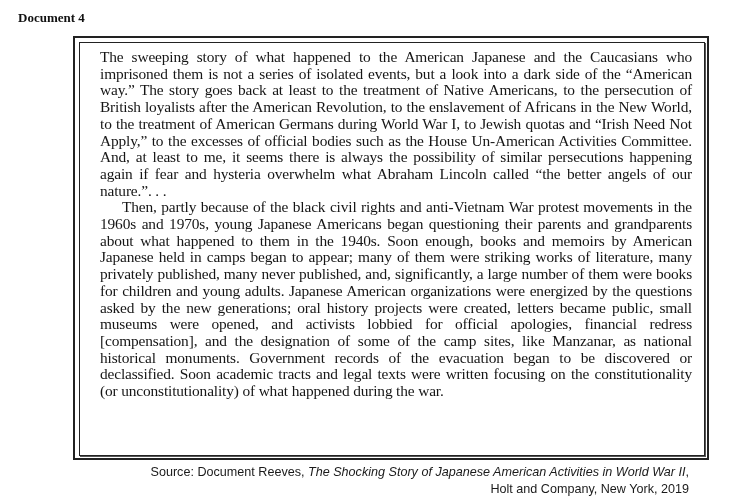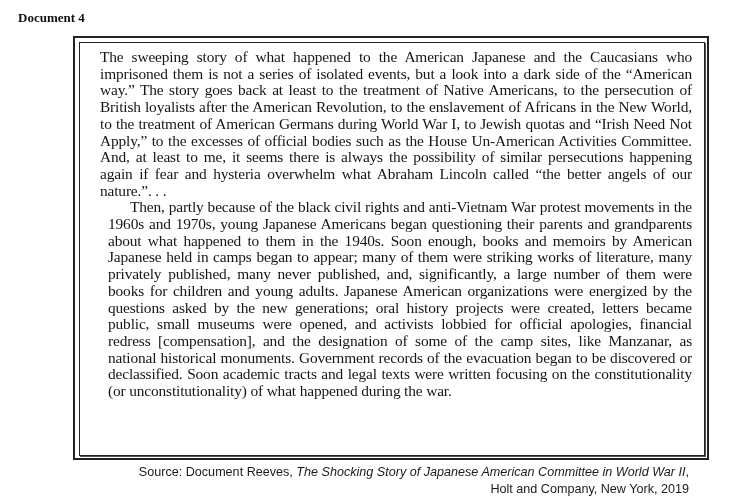--- a/index.html
+++ b/index.html
@@ -53,21 +53,20 @@
       line-height: 16.7px;
       letter-spacing: -0.15px;
       color: #151515;
       text-align: justify;
     }
     .excerpt p {
       margin: 0;
     }
     .excerpt p + p {
       text-indent: 22px;
-      margin-left: 8px;
     }
     .source {
       position: absolute;
       right: 41px;
       top: 464px;
       width: 600px;
       text-align: right;
       font-family: "Liberation Sans", "DejaVu Sans", sans-serif;
       font-size: 12.6px;
       line-height: 16.5px;
@@ -84,15 +83,15 @@
 <div class="frame-outer">
   <div class="frame-inner">
     <div class="excerpt">
       <p>The sweeping story of what happened to the American Japanese and the Caucasians who imprisoned them is not a series of isolated events, but a look into a dark side of the “American way.” The story goes back at least to the treatment of Native Americans, to the persecution of British loyalists after the American Revolution, to the enslavement of Africans in the New World, to the treatment of American Germans during World War I, to Jewish quotas and “Irish Need Not Apply,” to the excesses of official bodies such as the House Un-American Activities Committee. And, at least to me, it seems there is always the possibility of similar persecutions happening again if fear and hysteria overwhelm what Abraham Lincoln called “the better angels of our nature.”. . .</p>
       <p>Then, partly because of the black civil rights and anti-Vietnam War protest movements in the 1960s and 1970s, young Japanese Americans began questioning their parents and grandparents about what happened to them in the 1940s. Soon enough, books and memoirs by American Japanese held in camps began to appear; many of them were striking works of literature, many privately published, many never published, and, significantly, a large number of them were books for children and young adults. Japanese American organizations were energized by the questions asked by the new generations; oral history projects were created, letters became public, small museums were opened, and activists lobbied for official apologies, financial redress [compensation], and the designation of some of the camp sites, like Manzanar, as national historical monuments. Government records of the evacuation began to be discovered or declassified. Soon academic tracts and legal texts were written focusing on the constitutionality (or unconstitutionality) of what happened during the war.</p>
     </div>
   </div>
 </div>
 
 <div class="source">
-  <span class="line"><span>Source: Document Reeves, </span><i>The Shocking Story of Japanese American Committee in World War II</i><span>,</span></span>
+  <span class="line"><span>Source: Document Reeves, </span><i>The Shocking Story of Japanese American Activities in World War II</i><span>,</span></span>
   <span class="line">Holt and Company, New York, 2019</span>
 </div>
 
 </body></html>

